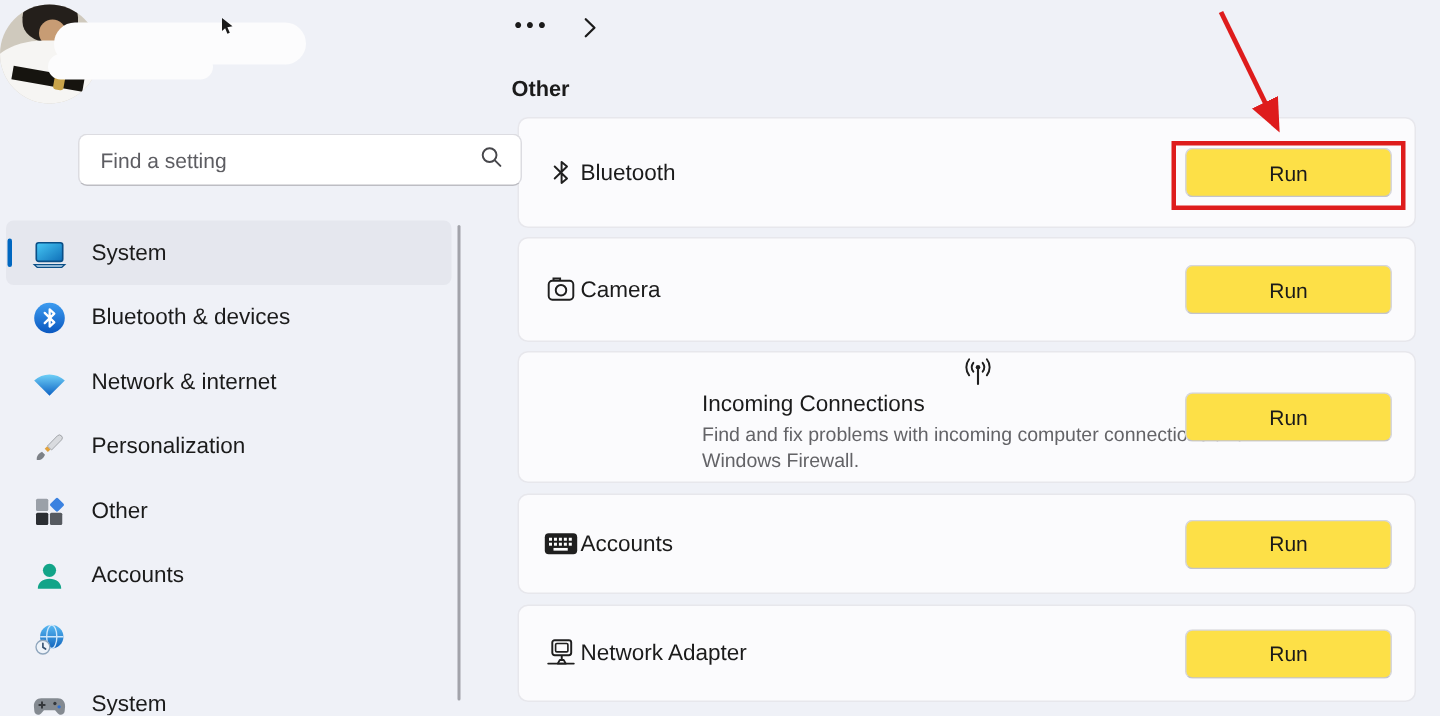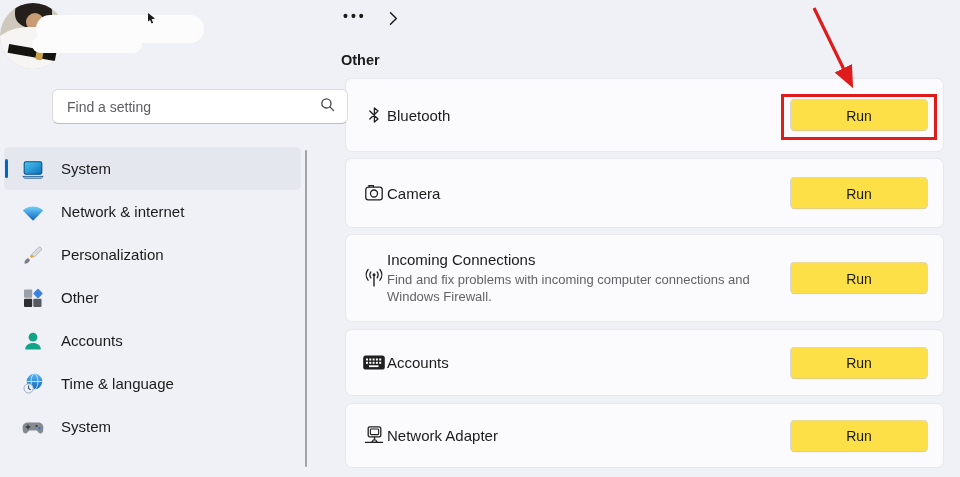--- a/index.html
+++ b/index.html
@@ -49,21 +49,21 @@
   .page-title{position:absolute; left:413px; top:0px; font-size:27.5px; font-weight:600;
               letter-spacing:-0.3px; color:#18181a; white-space:nowrap;}
   .section-label{position:absolute; left:341px; top:52px; font-size:14.5px; font-weight:700; color:var(--text);}
 
   
   .card{position:absolute; left:345px; width:599px; background:var(--card);
         border:1px solid var(--card-border); border-radius:7px;
         display:flex; align-items:center; padding-left:15px;}
   .card.r0{top:78px;  height:74px;}
   .card.r1{top:158px; height:70px;}
-  .card.r2{top:234px; height:88px;}
+  .card.r2{top:234px; height:88px;flex-direction:column;}
   .card.r3{top:329px; height:67px;}
   .card.r4{top:403px; height:65px;}
   .row-ic{width:26px; height:26px; display:flex; align-items:center; justify-content:center; flex:0 0 26px;}
   .row-text{margin-left:0; display:flex; flex-direction:column; justify-content:center;}
   .row-label{font-size:15px; color:var(--text);}
   .row-desc{margin-top:3px; font-size:13px; line-height:17px; color:var(--text-dim); width:368px;}
   .run-btn{position:absolute; right:15px; top:50%; transform:translateY(-50%);
            width:138px; height:33px; background:#fde047; border:1px solid #d6d6db; border-bottom-color:#c4c4ca;
            border-radius:5px; font-family:inherit; font-size:14px; color:#1a1a1a; cursor:pointer;}
 
@@ -114,20 +114,35 @@
                 <stop offset="1" stop-color="#0f6fb8"></stop>
               </linearGradient>
             </defs>
           <rect x="3.2" y="4.8" width="17.6" height="12.4" rx="1.6" fill="url(#gSys)" stroke="#0b4f86" stroke-width="1.1"></rect>
           <path d="M1.8 19.4 h20.4 l-2 1.8 H3.8 Z" fill="#bcd9ef" stroke="#0b4f86" stroke-width="0.8"></path>
         </svg>
       </span>
       <span class="nav-label">System</span>
     </div>
 
+    <div class="nav-item">
+      <span class="nav-ic">
+        <svg width="24" height="24" viewBox="0 0 24 24">
+          <defs>
+              <linearGradient id="gBt" x1="0" y1="0" x2="0" y2="1">
+                <stop offset="0" stop-color="#3d9cf0"></stop>
+                <stop offset="1" stop-color="#0a58c0"></stop>
+              </linearGradient>
+            </defs>
+          <circle cx="12" cy="12" r="10.2" fill="url(#gBt)"></circle>
+          <path d="M8.8 8.6 L15.2 14.9 L12.1 17.7 V6.3 L15.2 9.1 L8.8 15.4" fill="none" stroke="#fff" stroke-width="1.5" stroke-linejoin="round" stroke-linecap="round"></path>
+        </svg>
+      </span>
+      <span class="nav-label">Bluetooth &amp; devices</span>
+    </div>
 
     <div class="nav-item">
       <span class="nav-ic">
         <svg width="24" height="24" viewBox="0 0 24 24">
           <defs>
               <linearGradient id="gWf" x1="0" y1="0" x2="0" y2="1">
                 <stop offset="0" stop-color="#6fd0f7"></stop>
                 <stop offset="1" stop-color="#0e63c4"></stop>
               </linearGradient>
             </defs>
@@ -181,21 +196,20 @@
                 <stop offset="1" stop-color="#1266be"></stop>
               </linearGradient>
             </defs>
           <circle cx="13.5" cy="9.5" r="7.8" fill="url(#gTl)"></circle>
           <ellipse cx="13.5" cy="9.5" rx="3.4" ry="7.8" fill="none" stroke="#cfe7fa" stroke-width="0.9"></ellipse>
           <path d="M5.8 9.5 h15.4" stroke="#cfe7fa" stroke-width="0.9" fill="none"></path>
           <circle cx="7.6" cy="16.4" r="4.6" fill="#eef3f9" stroke="#8fa6bd" stroke-width="0.9"></circle>
           <path d="M7.6 13.9 v2.6 l1.8 1.2" stroke="#35506e" stroke-width="1.1" fill="none" stroke-linecap="round"></path>
         </svg>
       </span>
-      <span class="nav-label">Time &amp; language</span>
     </div>
 
     <div class="nav-item">
       <span class="nav-ic">
         <svg width="24" height="24" viewBox="0 0 24 24">
           <path d="M6.5 7.5 h11 c3 0 5 2.3 4.9 5.2 l-.3 3.4 c-.2 2.3-3 3.2-4.5 1.5 l-1.9-2.1 H8.3 l-1.9 2.1 c-1.5 1.7-4.3.8-4.5-1.5 l-.3-3.4 C1.5 9.8 3.5 7.5 6.5 7.5 z" fill="#848a91"></path>
           <path d="M7 10.2 v3.6 M5.2 12 h3.6" stroke="#34373b" stroke-width="1.3" stroke-linecap="round"></path>
           <circle cx="15.6" cy="11" r="1.1" fill="#34373b"></circle>
           <circle cx="18.4" cy="13.2" r="1.1" fill="#2f6fd0"></circle>
         </svg>

